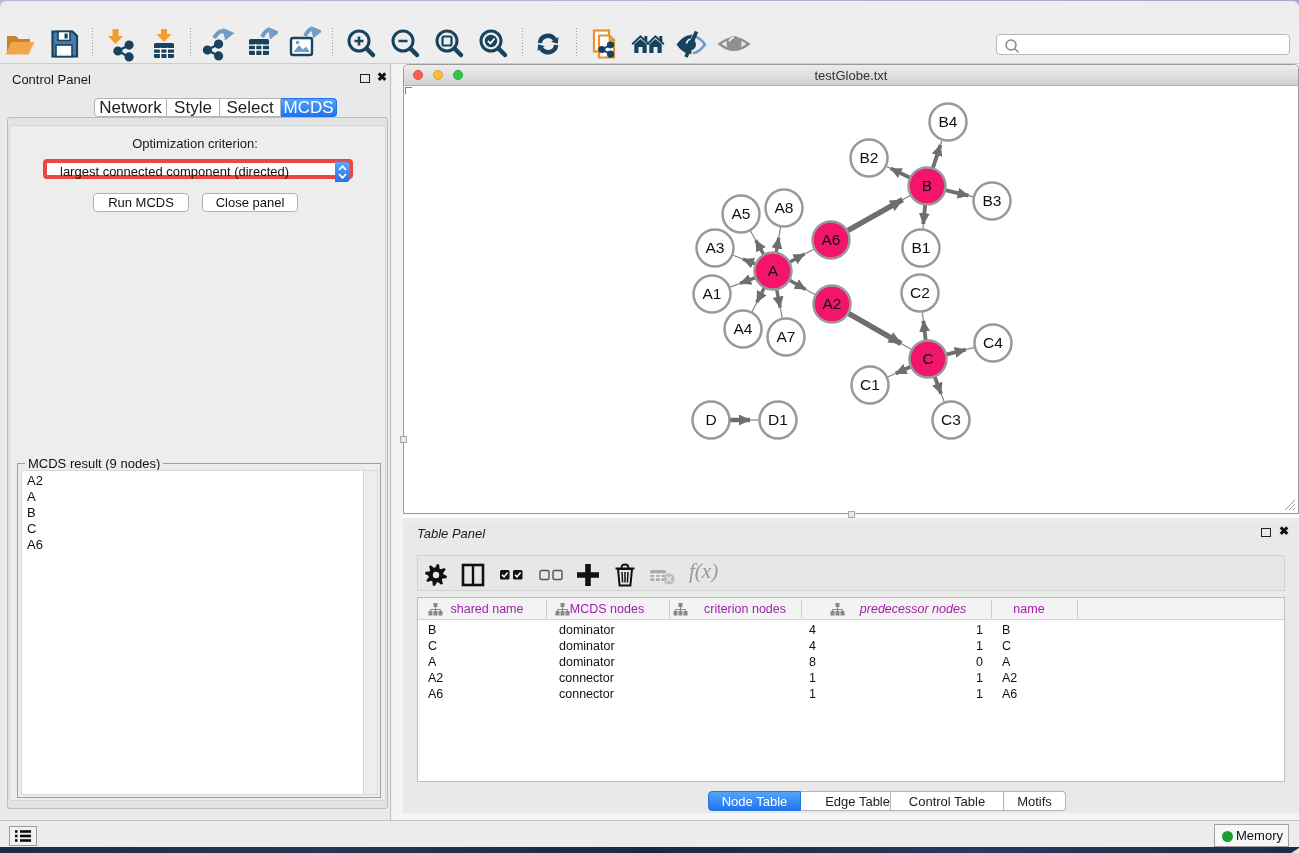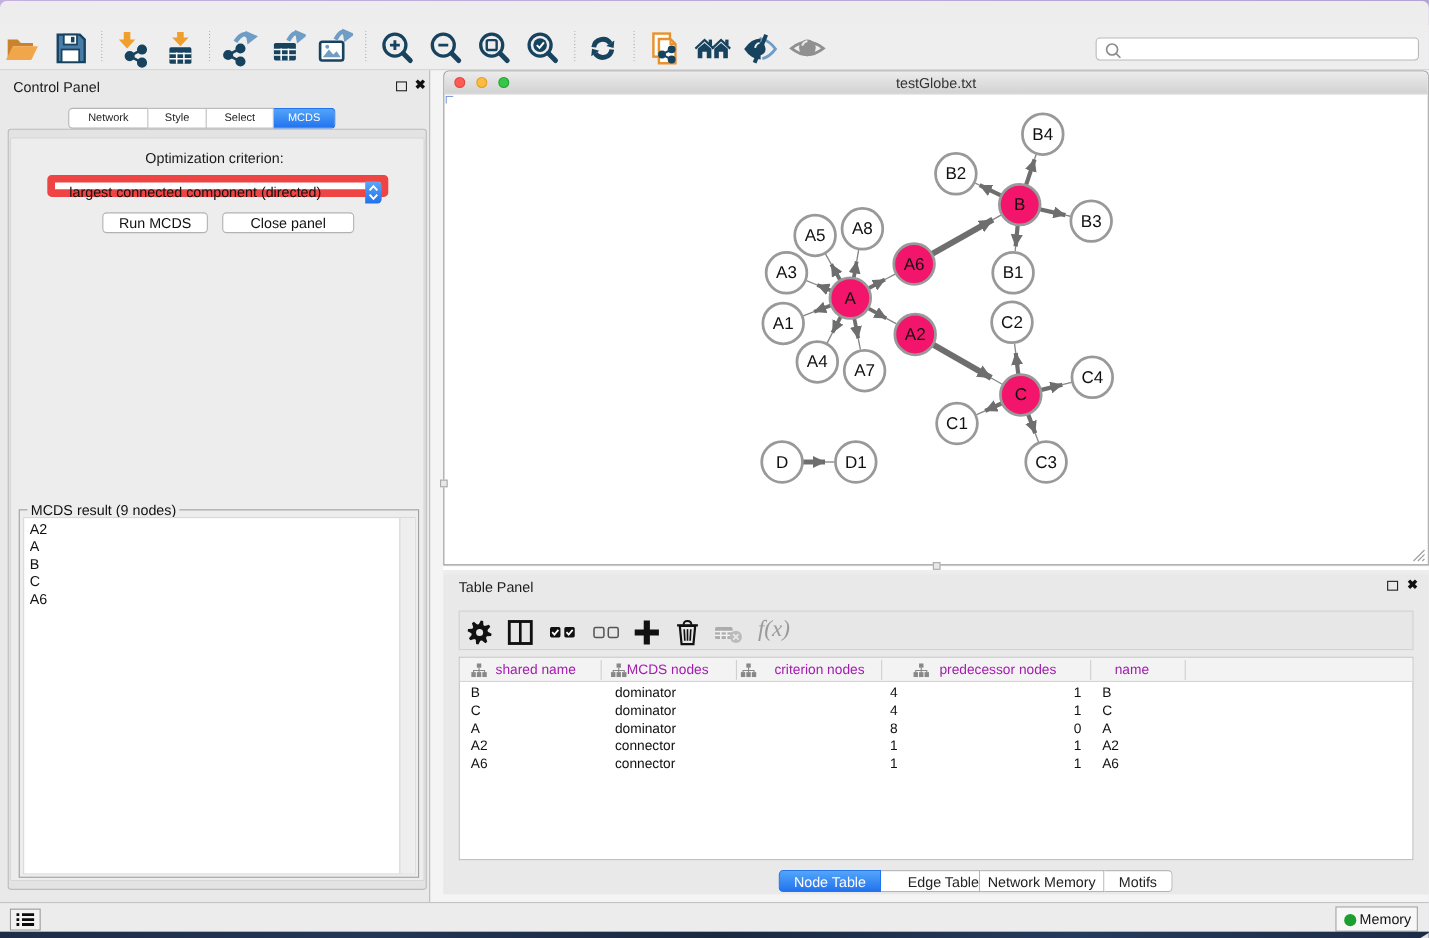--- a/index.html
+++ b/index.html
@@ -20,29 +20,29 @@
 #navy { position:absolute; left:0; top:847px; width:1299px; height:6px; background:linear-gradient(90deg,#1d2c46,#243656 25%,#1a2940 50%,#263a5c 75%,#1d2c46); }
 #listbtn { position:absolute; left:9px; top:5px; width:28px; height:20px; background:#f2f2f2; border:1px solid #9a9a9a; }
 #membtn { position:absolute; left:1214px; top:3px; width:75px; height:23px; background:#f7f7f7; border:1px solid #a2a2a2; font-size:13px; color:#111; line-height:21px; text-align:center; padding-left:16px; }
 #memdot { position:absolute; left:7px; top:6px; width:11px; height:11px; border-radius:50%; background:#1d9e31; }
 
 
 #cpanel { position:absolute; left:0; top:63px; width:391px; height:756px; background:#e9e9e9; border-right:1px solid #c0c0c0; }
 #cphead { position:absolute; left:12px; top:8px; font-size:13px; color:#1a1a1a; }
 .fbox { position:absolute; top:10px; width:10px; height:9px; border:1.5px solid #222; }
 .xicon { position:absolute; top:6px; font-size:12px; font-weight:bold; color:#111; }
-#cptabs { position:absolute; left:62px; top:34px; height:19px; z-index:5; display:flex; font-size:10px; }
+#cptabs { position:absolute; left:94px; top:34px; height:19px; z-index:5; display:flex; font-size:17px; }
 .seg { height:19px; line-height:18px; text-align:center; background:#fff; border:1px solid #b4b4b4; border-left:none; color:#222; }
 .seg.first { border-left:1px solid #b4b4b4; border-radius:4px 0 0 4px; }
 .seg.last { border-radius:0 4px 4px 0; }
 .seg.sel { background:linear-gradient(#53a5f9,#2273ee); border-color:#2273ee; color:#fff; }
 #cpinner { position:absolute; left:7px; top:53px; width:381px; height:692px; background:#e3e3e3; border:1px solid #bcbcbc; border-radius:3px; }
 #cpinner2 { position:absolute; left:9px; top:61px; width:377px; height:676px; background:#ededed; border:1px solid #d6d6d6; border-radius:2px; }
 #optlabel { position:absolute; left:0; top:72px; width:100%; text-align:center; font-size:13px; color:#1a1a1a; }
-#combo { position:absolute; left:43px; top:95px; width:310px; height:20px; background:#fff; border:7px solid #ef4444; border-radius:4px; font-size:13px; color:#111; line-height:18px; padding-left:13px; }
+#combo { position:absolute; left:43px; top:95px; width:310px; height:20px; background:#fff; border:4px solid #ef4444; border-radius:4px; font-size:13px; color:#111; line-height:18px; padding-left:13px; }
 #combobtn { position:absolute; right:-1px; top:-1px; width:15px; height:20px; background:linear-gradient(#5aa7f9,#2171ee); border-radius:0 4px 4px 0; }
 .jbtn { position:absolute; height:19px; background:#fff; border:1px solid #b2b2b2; border-radius:4px; font-size:13px; color:#111; text-align:center; line-height:17px; }
 #fieldset { position:absolute; left:17px; top:399px; width:364px; height:335px; border:1px solid #9f9f9f; background:#ededed; }
 #fslegend { position:absolute; left:7px; top:-8px; background:#ededed; font-size:13px; padding:0 3px; color:#111; }
 #fslist { position:absolute; left:3px; top:6px; width:357px; height:325px; background:#fff; border:1px solid #d8d8d8; font-size:13px; color:#111; line-height:16px; padding:2px 0 0 5px; }
 #fsscroll { position:absolute; right:0px; top:0px; width:14px; height:323px; background:#eeeeee; border-left:1px solid #d5d5d5; }
 
 
 #deskpane { position:absolute; left:392px; top:63px; width:907px; height:756px; background:#f4f4f4; }
 
@@ -50,21 +50,21 @@
 #netwin { position:absolute; left:403px; top:63px; width:896px; height:450px; background:#fff; border:1px solid #9b9b9b; border-radius:5px 5px 0 0; }
 #nwtitle { position:absolute; left:0; top:0; width:100%; height:21px; background:linear-gradient(#ececec,#d2d2d2); border-bottom:1px solid #b0b0b0; border-radius:5px 5px 0 0; }
 #nwtitle .t1 { left:9px; top:5px; width:10px; height:10px; background:#fc5b57; border:1px solid #e14640; }
 #nwtitle .t2 { left:29px; top:5px; width:10px; height:10px; background:#fdbc40; border:1px solid #dfa023; }
 #nwtitle .t3 { left:49px; top:5px; width:10px; height:10px; background:#34c748; border:1px solid #2aa334; }
 #nwtitletext { position:absolute; top:3px; width:100%; text-align:center; font-size:13px; color:#333; }
 #graph { position:absolute; left:1px; top:22px; }
 
 
 #tpanel { position:absolute; left:403px; top:521px; width:896px; height:291px; background:#e9e9e9; }
-#tphead { position:absolute; left:14px; top:4px; font-size:13px; color:#1a1a1a; }
+#tphead { position:absolute; left:14px; top:4px; font-size:13px; color:#1a1a1a;font-style:italic; }
 #tptools { position:absolute; left:14px; top:33px; width:868px; height:36px; background:#e7e7e7; border:1px solid #d2d2d2; }
 #ttable { position:absolute; left:14px; top:75px; width:868px; height:185px; background:#fff; border:1px solid #bdbdbd; }
 #thead { position:absolute; left:0; top:0; width:866px; height:22px; background:#f3f3f3; border-bottom:1px solid #d4d4d4; }
 .hsep { position:absolute; top:2px; width:1px; height:18px; background:#cfcfcf; }
 .hlabel { position:absolute; top:4px; font-size:12.5px; color:#a21caf; }
 .hicon { position:absolute; top:5px; }
 .trow { position:absolute; font-size:12.5px; color:#111; }
 #ttabs { position:absolute; left:269px; top:269px; height:20px; display:flex; font-size:13px; z-index:5;margin-left:36px; }
 .seg2 { height:20px; line-height:19px; text-align:center; background:#fff; border:1px solid #b4b4b4; border-left:none; color:#222; }
 .seg2.first { border-left:1px solid #b4b4b4; border-radius:4px 0 0 4px; }
@@ -231,21 +231,21 @@
       <div class="seg sel last" style="width:56px;">MCDS</div>
     </div>
     <div id="optlabel">Optimization criterion:</div>
     <div id="combo">largest connected component (directed)
       <div id="combobtn"><svg width="15" height="20">
             <path d="M4 8 L7.5 4.2 L11 8" fill="none" stroke="#fff" stroke-width="1.8"></path>
             <path d="M4 12 L7.5 15.8 L11 12" fill="none" stroke="#fff" stroke-width="1.8"></path>
           </svg></div>
     </div>
     <div class="jbtn" style="left:93px; top:129px; width:96px;">Run MCDS</div>
-    <div class="jbtn" style="left:202px; top:129px; width:120px;">Close panel</div>
+    <div class="jbtn" style="left:202px; top:129px; width:96px;">Close panel</div>
     <div id="fieldset">
       <div id="fslegend">MCDS result (9 nodes)</div>
       <div id="fslist">A2<br>A<br>B<br>C<br>A6<div id="fsscroll"></div></div>
     </div>
   </div>
 
   <div id="netwin">
     <div id="nwtitle">
       <div class="tl t1"></div>
         <div class="tl t2"></div>
@@ -440,21 +440,21 @@
         <svg class="hicon" style="left:412px" width="15" height="13" viewBox="0 0 15 13">
             <rect x="5.5" y="0" width="4" height="4" fill="#888"></rect>
             <rect x="0.5" y="8" width="4" height="4.5" fill="#888"></rect>
             <rect x="5.5" y="8" width="4" height="4.5" fill="#888"></rect>
             <rect x="10.5" y="8" width="4" height="4.5" fill="#888"></rect>
             <path d="M7.5 4 v3 M2.5 8 V6.5 H12.5 V8 M7.5 6 v2" stroke="#888" stroke-width="1" fill="none"></path>
           </svg>
         <div class="hlabel" style="left:-11px;width:160px;text-align:center;">shared name</div>
         <div class="hlabel" style="left:109px;width:160px;text-align:center;">MCDS nodes</div>
         <div class="hlabel" style="left:247px;width:160px;text-align:center;">criterion nodes</div>
-        <div class="hlabel" style="left:436px;width:160px;">predecessor nodes</div>
+        <div class="hlabel" style="left:415px;width:160px;text-align:center;font-style:italic;">predecessor nodes</div>
         <div class="hlabel" style="left:531px;width:160px;text-align:center;">name</div>
       </div>
       <div class="trow" style="left:10px;top:25px;">B</div>
       <div class="trow" style="left:141px;top:25px;">dominator</div>
       <div class="trow" style="left:251px;top:25px;width:147px;text-align:right;">4</div>
       <div class="trow" style="left:383px;top:25px;width:182px;text-align:right;">1</div>
       <div class="trow" style="left:584px;top:25px;">B</div>
       <div class="trow" style="left:10px;top:41px;">C</div>
       <div class="trow" style="left:141px;top:41px;">dominator</div>
       <div class="trow" style="left:251px;top:41px;width:147px;text-align:right;">4</div>
@@ -472,21 +472,21 @@
       <div class="trow" style="left:584px;top:73px;">A2</div>
       <div class="trow" style="left:10px;top:89px;">A6</div>
       <div class="trow" style="left:141px;top:89px;">connector</div>
       <div class="trow" style="left:251px;top:89px;width:147px;text-align:right;">1</div>
       <div class="trow" style="left:383px;top:89px;width:182px;text-align:right;">1</div>
       <div class="trow" style="left:584px;top:89px;">A6</div>
     </div>
     <div id="ttabs">
       <div class="seg2 first sel" style="width:93px;">Node Table</div>
       <div class="seg2" style="width:90px;text-align:right;">Edge Table</div>
-      <div class="seg2" style="width:113px;">Network Memory</div>
+      <div class="seg2" style="width:113px;">Control Table</div>
       <div class="seg2 last" style="width:62px;">Motifs</div>
     </div>
   </div>
 
   <div id="statusbar">
     <div id="listbtn"><svg width="26" height="18">
           <g stroke="#0a0a0a" stroke-width="2.6">
             <line x1="5" y1="4.5" x2="7.5" y2="4.5"></line>
             <line x1="10" y1="4.5" x2="21" y2="4.5"></line>
             <line x1="5" y1="9" x2="7.5" y2="9"></line>

